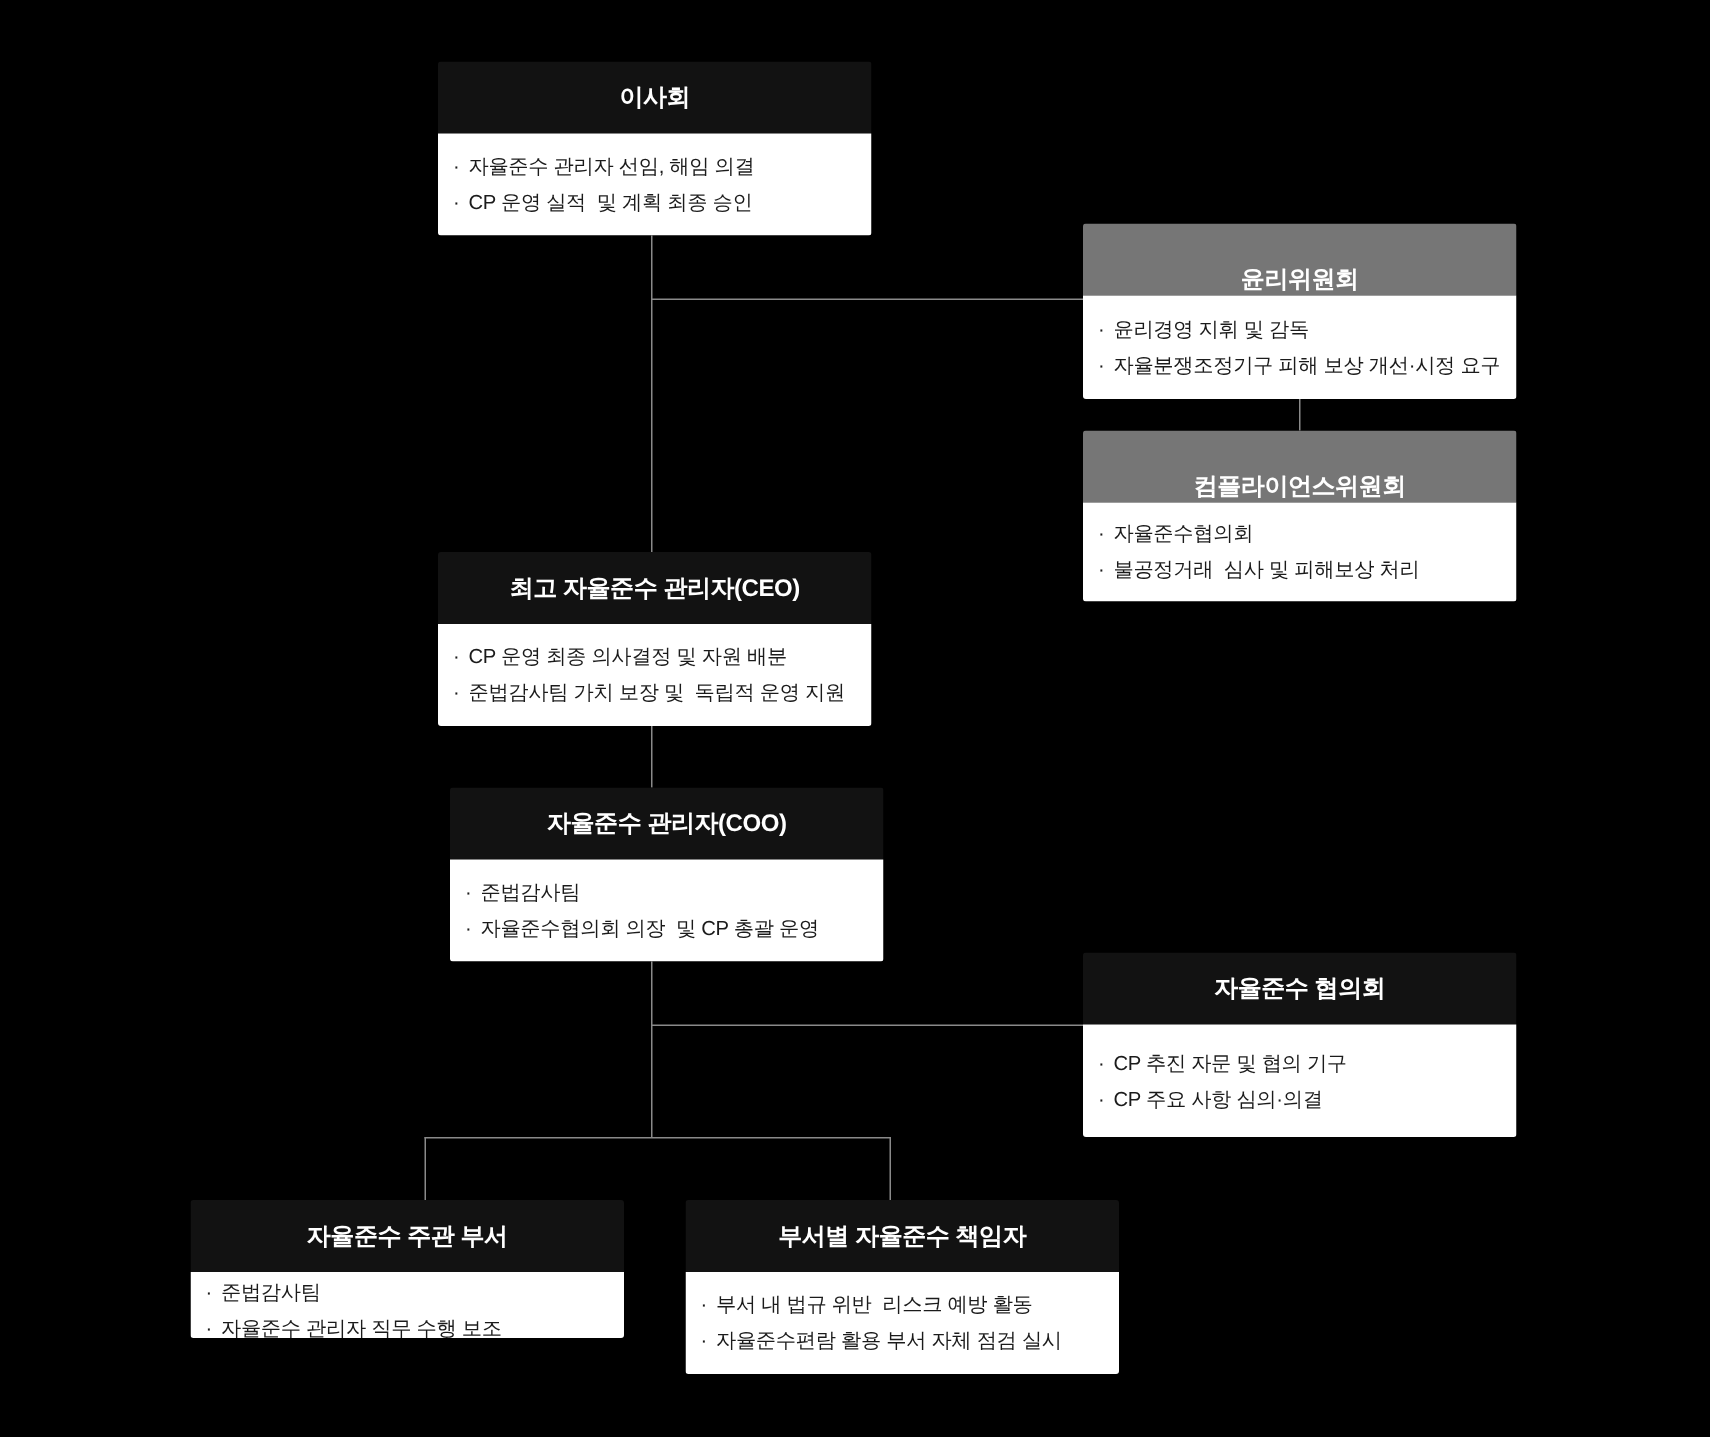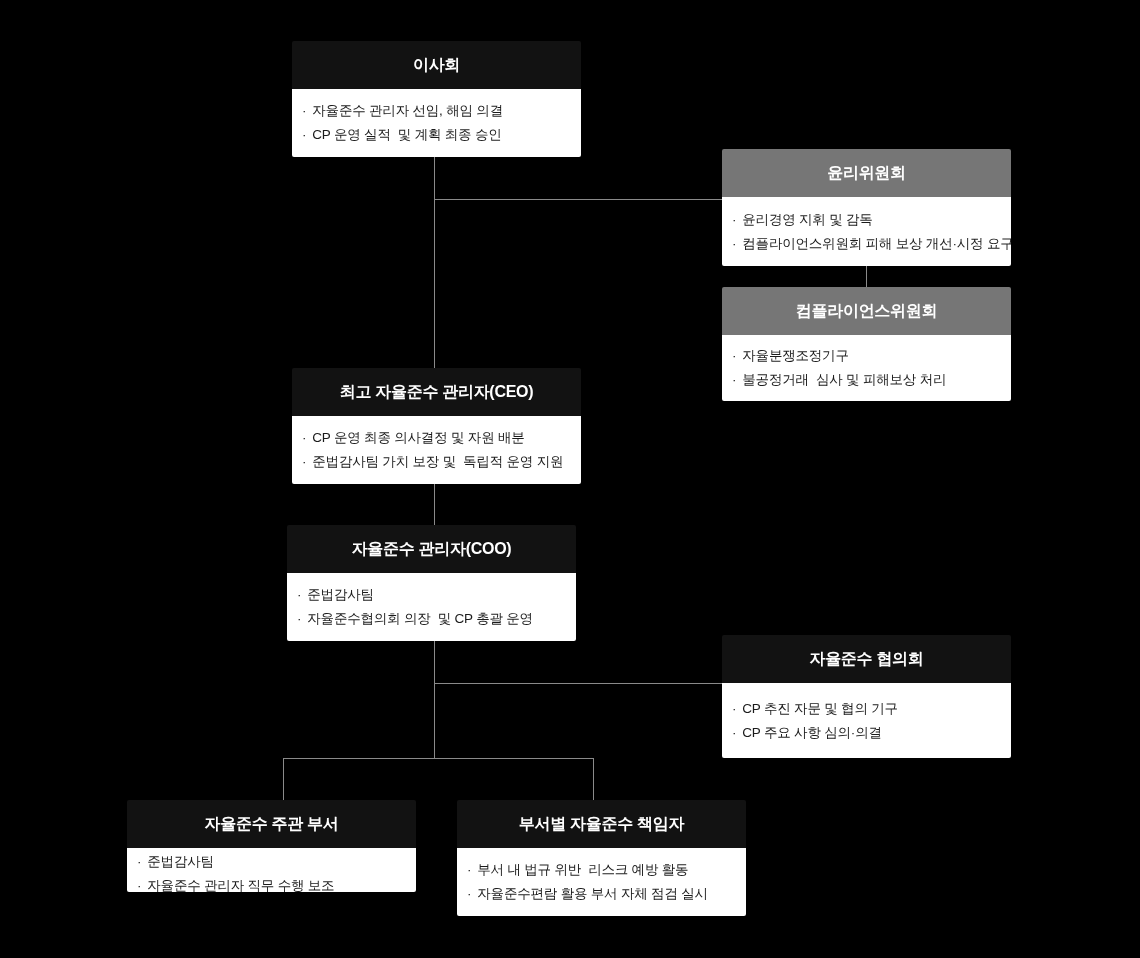--- a/index.html
+++ b/index.html
@@ -28,21 +28,21 @@
     flex: 0 0 48px;
     display: flex;
     align-items: center;
     justify-content: center;
     color: var(--header_text, #fff);
     font-weight: bold;
     font-size: 16px;
     letter-spacing: -0.3px;
   }
   .node.dark .node-header { background: var(--dark_header, #121212); }
-  .node.gray .node-header { background: var(--gray_header, #767676); }
+  .node.gray .node-header { background: var(--gray_header, #767676); align-items: flex-end; }
   .node-body {
     flex: 1;
     background: var(--body_bg, #fff);
     display: flex;
     flex-direction: column;
     justify-content: center;
     gap: 4px;
     padding: 4px 10px;
     box-sizing: border-box;
   }
@@ -99,33 +99,33 @@
     <div class="node-header">
       <span>윤리위원회</span>
     </div>
     <div class="node-body">
       <div class="row">
         <span class="dot">·</span>
         <span>윤리경영 지휘 및 감독</span>
       </div>
       <div class="row">
         <span class="dot">·</span>
-        <span>컴플라이언스위원회 피해 보상 개선·시정 요구</span>
+        <span>자율분쟁조정기구 피해 보상 개선·시정 요구</span>
       </div>
     </div>
   </div>
 
   <div class="node gray" style="left:722px;top:287px;height:114px">
     <div class="node-header">
       <span>컴플라이언스위원회</span>
     </div>
     <div class="node-body">
       <div class="row">
         <span class="dot">·</span>
-        <span>자율분쟁조정기구</span>
+        <span>자율준수협의회</span>
       </div>
       <div class="row">
         <span class="dot">·</span>
         <span>불공정거래  심사 및 피해보상 처리</span>
       </div>
     </div>
   </div>
 
   <div class="node dark" style="left:292px;top:368px;height:116px">
     <div class="node-header">
@@ -136,21 +136,21 @@
         <span class="dot">·</span>
         <span>CP 운영 최종 의사결정 및 자원 배분</span>
       </div>
       <div class="row">
         <span class="dot">·</span>
         <span>준법감사팀 가치 보장 및  독립적 운영 지원</span>
       </div>
     </div>
   </div>
 
-  <div class="node dark" style="left:287px;top:525px;height:116px">
+  <div class="node dark" style="left:300px;top:525px;height:116px">
     <div class="node-header">
       <span>자율준수 관리자(COO)</span>
     </div>
     <div class="node-body">
       <div class="row">
         <span class="dot">·</span>
         <span>준법감사팀</span>
       </div>
       <div class="row">
         <span class="dot">·</span>

